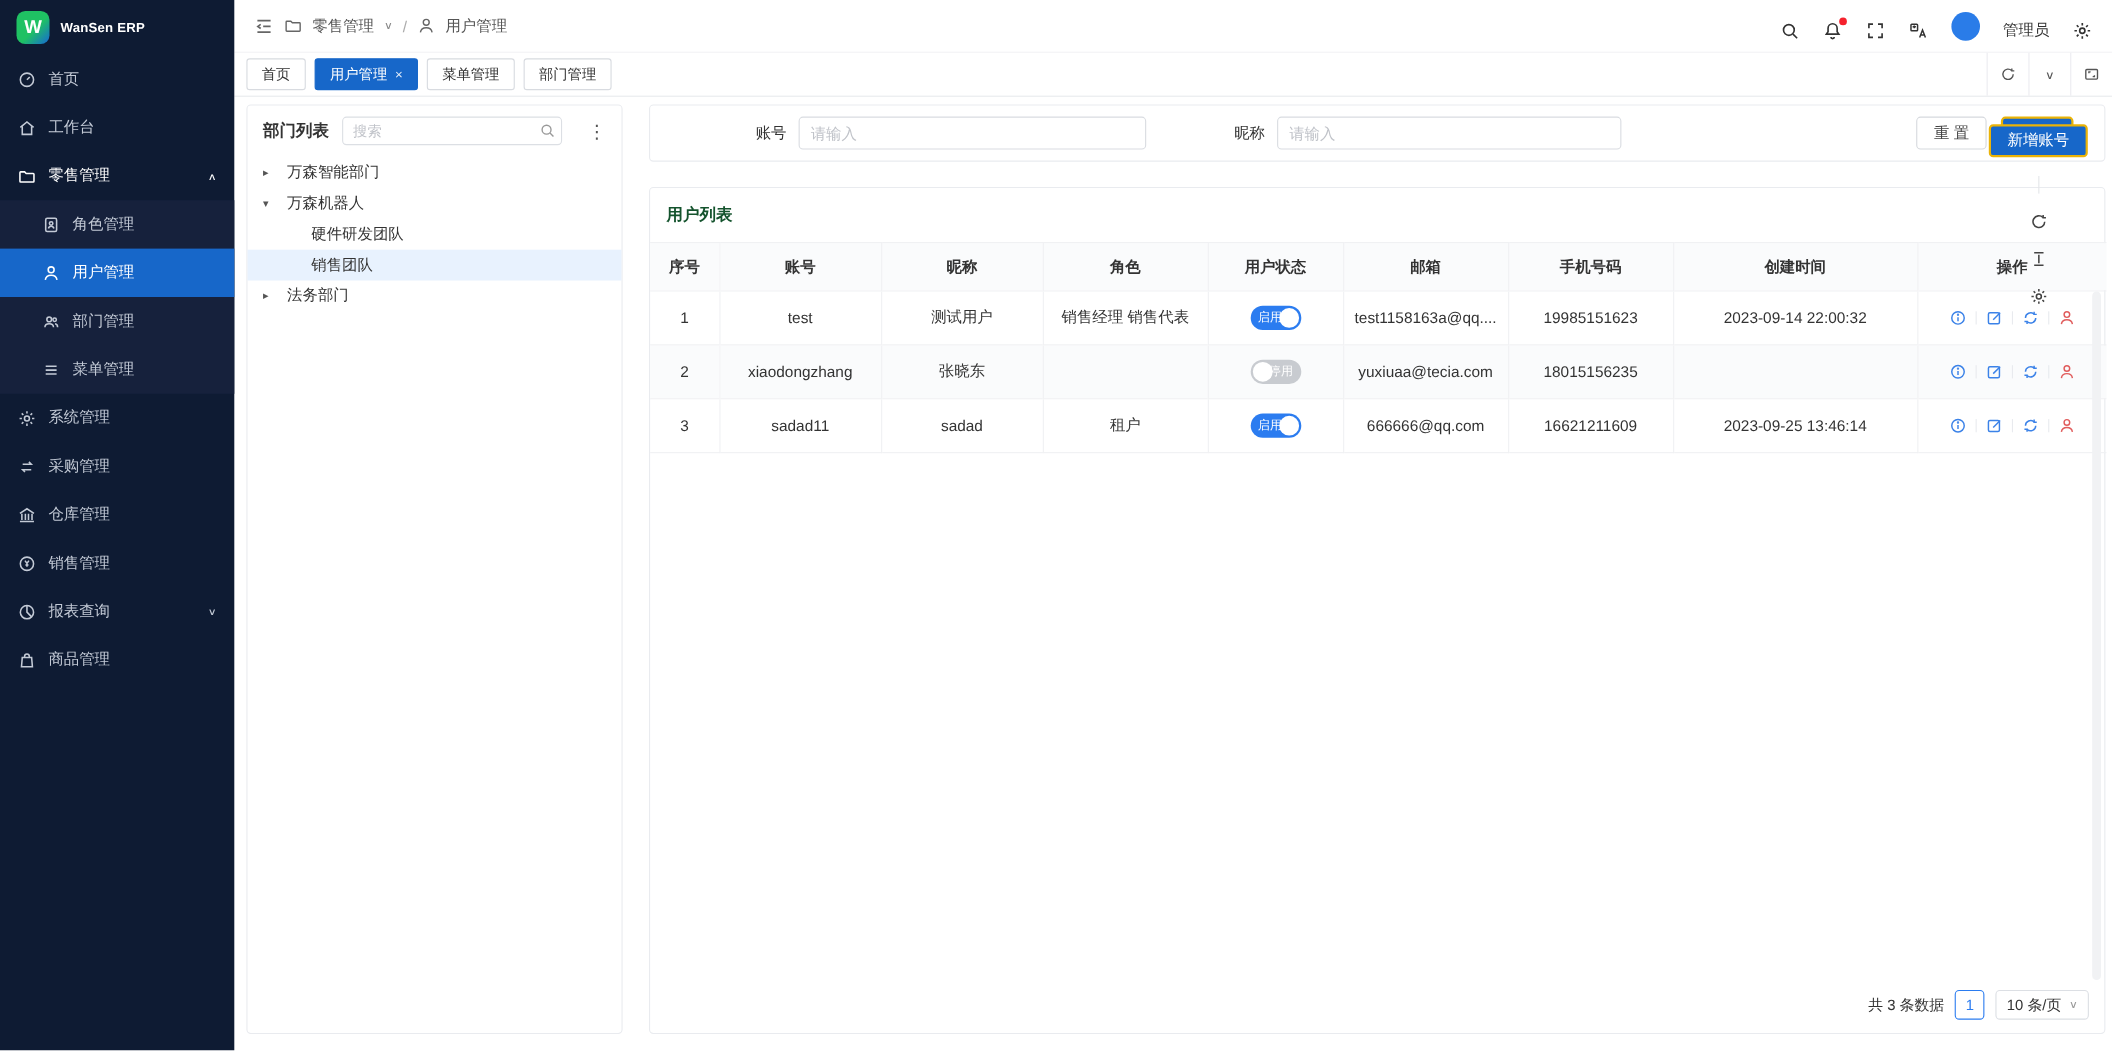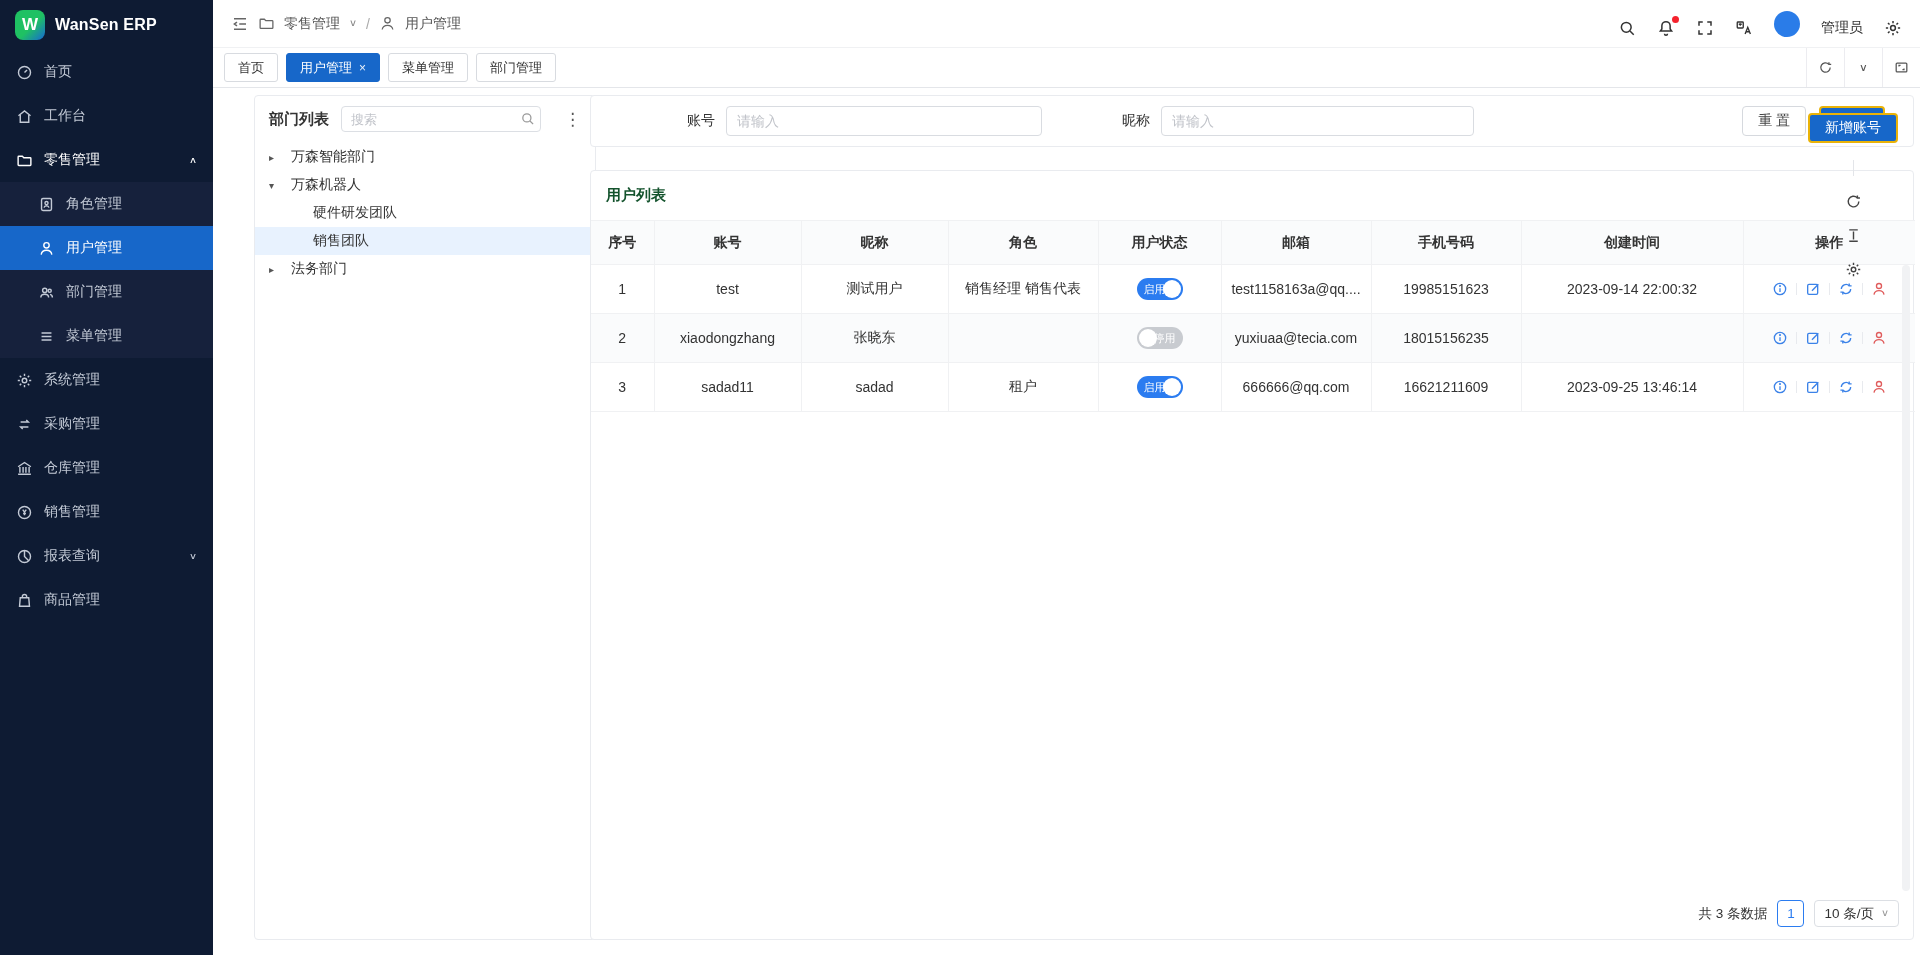--- a/index.html
+++ b/index.html
@@ -4,21 +4,21 @@
 <style>
   * { margin:0; padding:0; box-sizing:border-box; }
   html,body { width:1920px; height:955px; overflow:hidden; }
   body { font-family:"Liberation Sans","DejaVu Sans",sans-serif; background:#fff; position:relative; color:#333; }
   svg { display:block; }
 
   
   .sb { position:absolute; left:0; top:0; width:213px; height:955px; background:#0e1b33; color:#c3cad6; font-size:14px; z-index:5; }
   .logo { display:flex; align-items:center; gap:10px; height:50px; padding:0 15px; }
   .logo-mark { width:30px; height:30px; border-radius:8px; background:linear-gradient(135deg,#1fc163 55%,#1668d6); display:flex; align-items:center; justify-content:center; color:#fff; font-weight:bold; font-size:17px; }
-  .logo-name { color:#fff; font-weight:bold; font-size:16px; letter-spacing:.2px; }
+  .logo-name { color:#fff; font-weight:bold; font-size:12px; letter-spacing:.2px; }
   .mi { display:flex; align-items:center; gap:11px; height:44px; padding:0 16px; cursor:pointer; }
   .mi svg { width:17px; height:17px; flex:none; }
   .mi .lbl { white-space:nowrap; }
   .mi .chev { margin-left:auto; font-size:11px; transform:scaleY(.8); }
   .group-open { color:#fff; }
   .submenu { background:#16213c; }
   .submenu .mi { padding-left:38px; }
   .mi.active { background:#1767c9; color:#fff; }
 
   
@@ -43,21 +43,21 @@
   .tab-tools { margin-left:auto; display:flex; align-items:stretch; height:100%; }
   .tab-tool { width:38px; display:flex; align-items:center; justify-content:center; border-left:1px solid #ececf0; color:#555; cursor:pointer; }
   .tab-tool svg { width:15px; height:15px; }
   .tab-tool .chev { font-size:12px; color:#555; transform:scaleY(.85); }
 
   
   .main { position:absolute; left:213px; top:88px; width:1707px; height:867px; background:#fff; }
   .card { position:absolute; background:#fff; border:1px solid #e9ebef; border-radius:4px; }
 
   
-  .dept { left:11px; top:7px; width:342px; height:845px;margin-left:30px; }
+  .dept { left:11px; top:7px; width:342px; height:845px; }
   .dept-head { display:flex; align-items:center; padding:10px 12px 9px 14px; }
   .dept-title { font-size:15px; font-weight:bold; color:#333; white-space:nowrap; }
   .dept-search { position:relative; width:200px; margin-left:12px; }
   .dept-search input { width:100%; height:26px; border:1px solid #dcdfe4; border-radius:4px; padding:0 24px 0 9px; font-size:13px; color:#333; outline:none; }
   .dept-search input::placeholder { color:#c0c3c9; }
   .dept-search svg { position:absolute; right:6px; top:5px; width:15px; height:15px; color:#999; cursor:pointer; }
   .dots { margin-left:auto; color:#555; font-size:17px; line-height:1; cursor:pointer; padding:0 2px; }
   .tree { font-size:14px; color:#333; margin-top:2px; }
   .tnode { display:flex; align-items:center; height:28px; padding-left:14px; cursor:pointer; }
   .tnode .arr { width:22px; font-size:10px; color:#555; flex:none; }

